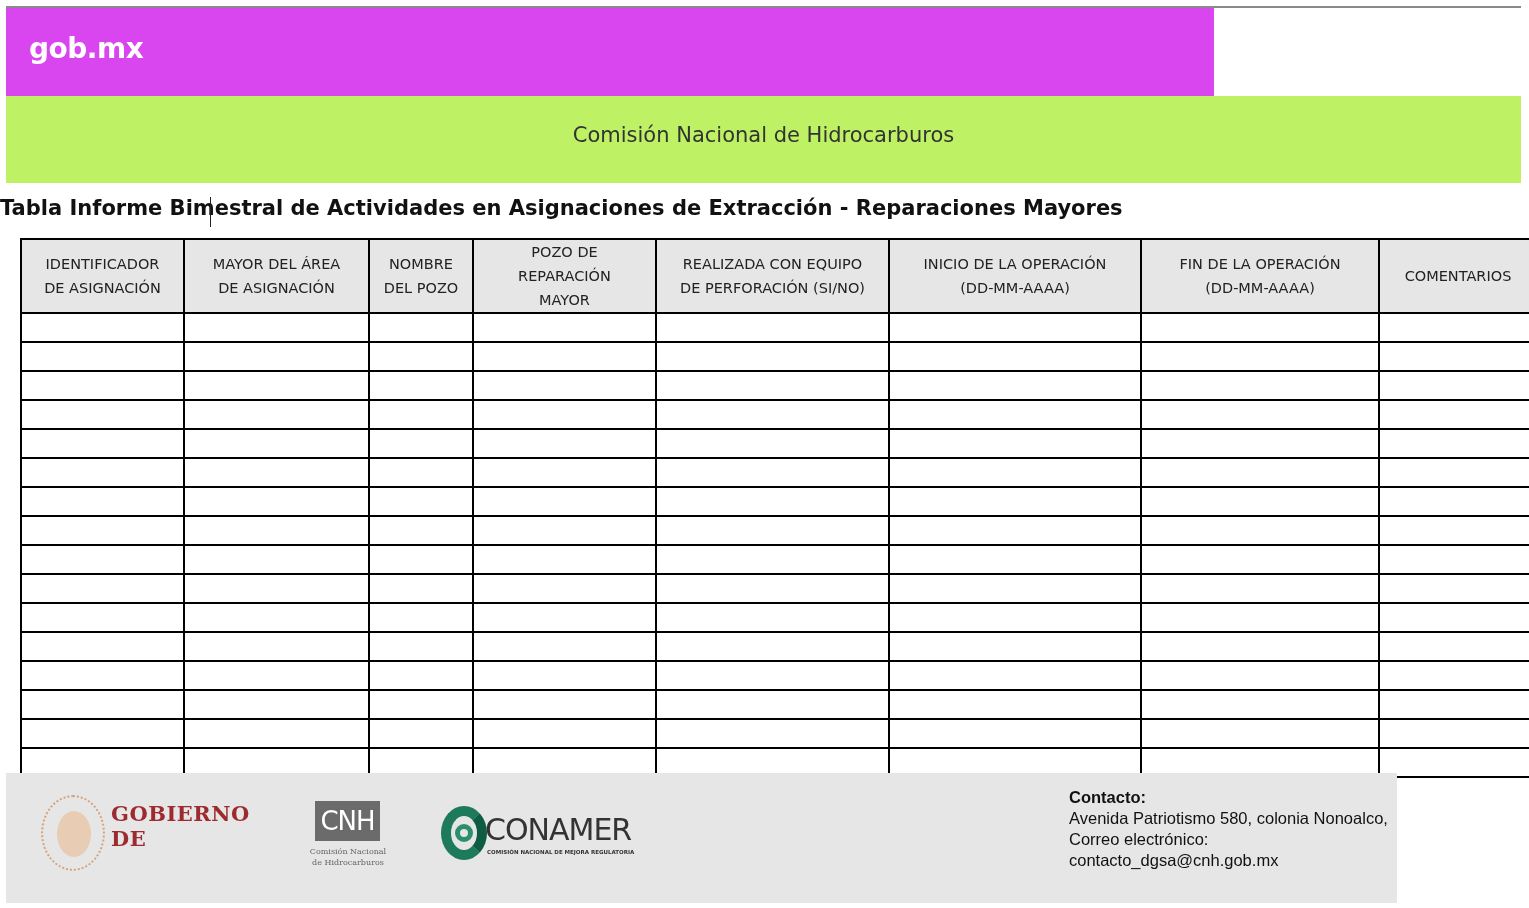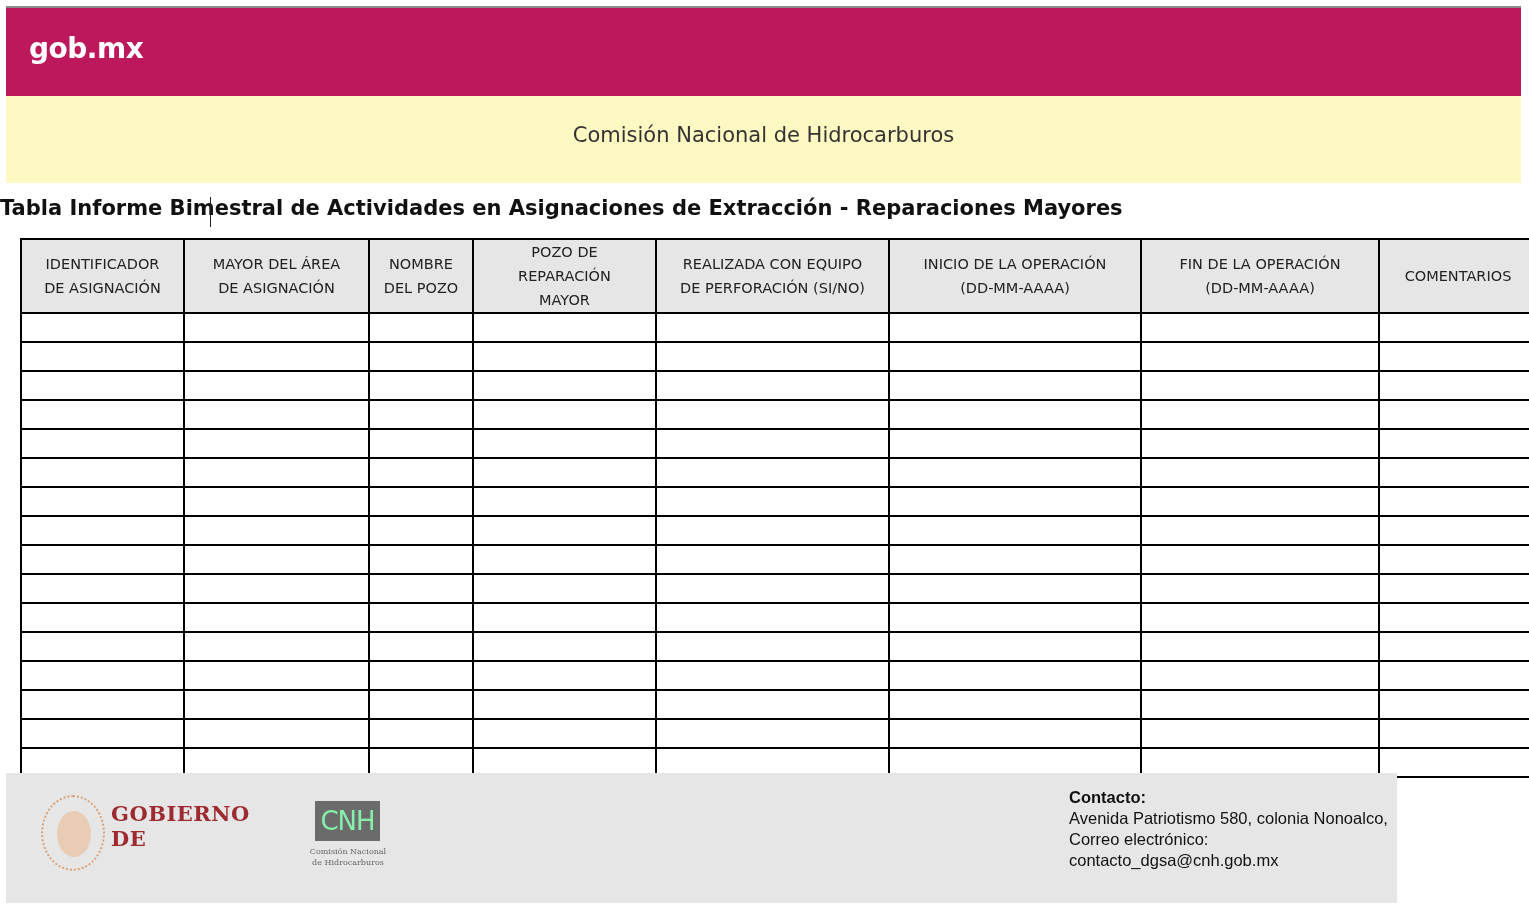--- a/index.html
+++ b/index.html
@@ -1,36 +1,36 @@
 <!DOCTYPE html>
 <html><head>
 <meta charset="utf-8">
 <style>
   * { box-sizing: border-box; margin: 0; padding: 0; }
   html, body { width: 1529px; height: 908px; background: #ffffff; overflow: hidden; }
   body { position: relative; font-family: "DejaVu Sans", sans-serif; color: #222; }
   .topline { position: absolute; left: 6px; top: 6px; width: 1515px; height: 2px; background: #8a8a8a; }
-  .header { position: absolute; left: 6px; top: 8px; width: 1515px; height: 88px; background: #be185d; }
+  .header { position: absolute; left: 6px; top: 8px; width: 1208px; height: 88px; background: #d946ef; }
   .logo { position: absolute; left: 23px; top: 24px; color: #ffffff; font-family: "DejaVu Sans", sans-serif; font-weight: bold; font-size: 28px; letter-spacing: -0.5px; }
-  .subheader { position: absolute; left: 6px; top: 96px; width: 1515px; height: 87px; background: #fef9c3; }
+  .subheader { position: absolute; left: 6px; top: 96px; width: 1515px; height: 87px; background: #bef264; }
   .subheader-text { position: absolute; left: 0; width: 100%; top: 27px; text-align: center; font-family: "DejaVu Sans", sans-serif; font-size: 21px; color: #333; }
   .title { position: absolute; left: 0; top: 196px; width: 1529px; text-align: left; font-family: "DejaVu Sans", sans-serif; font-weight: bold; font-size: 21px; color: #111; }
   .caret { position: absolute; left: 210px; top: 197px; width: 1px; height: 30px; background: #222; }
   table.grid { position: absolute; left: 20px; top: 238px; width: 1516px; border-collapse: collapse; table-layout: fixed; }
   table.grid th, table.grid td { border: 2px solid #000; }
   table.grid th { background: #e6e6e6; height: 73px; font-weight: normal; font-family: "DejaVu Sans", sans-serif; font-size: 14.5px; color: #222; line-height: 24px; text-align: center; padding: 0 4px; }
   table.grid td { height: 29px; background: #fff; }
   .footer { position: absolute; left: 6px; top: 773px; width: 1391px; height: 130px; background: #e6e6e6; }
   .gob { position: absolute; left: 35px; top: 22px; width: 230px; height: 80px; }
   .seal { position: absolute; left: 0; top: 0; width: 64px; height: 76px; border-radius: 50%; border: 2px dotted #d6a27a; }
   .seal-inner { position: absolute; left: 14px; top: 14px; width: 34px; height: 46px; border-radius: 50%; background: #e9c6a8; opacity: .8; }
   .gob-l1 { position: absolute; left: 70px; top: 6px; color: #9d2a2f; font-family: "DejaVu Serif", serif; font-weight: bold; font-size: 21px; letter-spacing: 0.5px; }
   .gob-l2 { position: absolute; left: 68px; top: 30px; color: #9d2a2f; font-family: "DejaVu Serif", serif; font-weight: bold; font-size: 36px; letter-spacing: 1px; }
   .cnh { position: absolute; left: 309px; top: 28px; width: 66px; height: 70px; }
-  .cnh-box { position: absolute; left: 0; top: 0; width: 65px; height: 40px; background: #6b6b6b; color: #86efac; font-family: "DejaVu Sans", sans-serif; font-size: 26px; text-align: center; line-height: 40px; letter-spacing: -1px; }
+  .cnh-box { position: absolute; left: 0; top: 0; width: 65px; height: 40px; background: #6b6b6b; color: #ffffff; font-family: "DejaVu Sans", sans-serif; font-size: 26px; text-align: center; line-height: 40px; letter-spacing: -1px; }
   .cnh-sub { position: absolute; left: -8px; top: 45px; width: 82px; text-align: center; font-size: 8px; color: #666; line-height: 11px; font-family: "DejaVu Serif", serif; }
   .conamer { position: absolute; left: 435px; top: 33px; width: 200px; height: 60px; }
   .con-ring { position: absolute; left: 0; top: 0; width: 46px; height: 54px; border-radius: 50%; border: 10px solid #1d7a5a; border-right-color: #0d5c43; }
   .con-dot { position: absolute; left: 14px; top: 18px; width: 18px; height: 18px; border-radius: 50%; border: 5px solid #2b8f6a; }
   .con-text { position: absolute; left: 44px; top: 6px; font-family: "DejaVu Sans", sans-serif; font-size: 30px; color: #333; letter-spacing: -1px; }
   .con-sub { position: absolute; left: 46px; top: 43px; font-family: "DejaVu Sans", sans-serif; font-size: 5.5px; font-weight: bold; color: #333; white-space: nowrap; }
   .contact { position: absolute; left: 1063px; top: 14px; font-family: "Liberation Sans", sans-serif; font-size: 16.5px; color: #111; line-height: 21px; }
   .contact .lbl { font-weight: bold; }
 </style>
 </head>
@@ -266,18 +266,24 @@
       </div>
     <div class="gob-l1">GOBIERNO DE</div>
   </div>
   <div class="cnh">
     <div class="cnh-box">CNH</div>
     <div class="cnh-sub">
       <div>Comisión Nacional</div>
       <div>de Hidrocarburos</div>
     </div>
   </div>
+  <div class="conamer">
+    <div class="con-ring"></div>
+    <div class="con-dot"></div>
+    <div class="con-text">CONAMER</div>
+    <div class="con-sub">COMISIÓN NACIONAL DE MEJORA REGULATORIA</div>
+  </div>
   <div class="contact">
     <div class="lbl">Contacto:</div>
     <div>Avenida Patriotismo 580, colonia Nonoalco,</div>
     <div>Correo electrónico: contacto_dgsa@cnh.gob.mx</div>
   </div>
 </div>
 
 </body></html>

